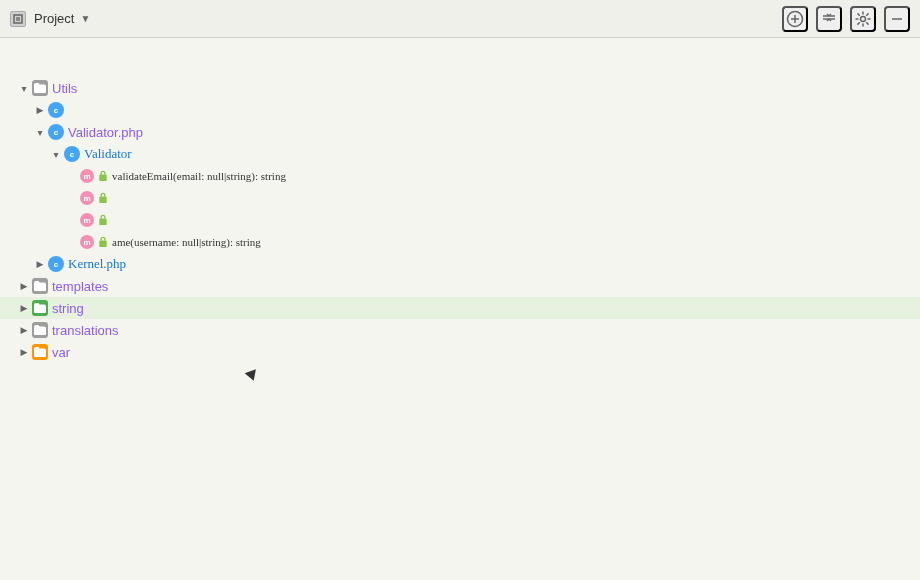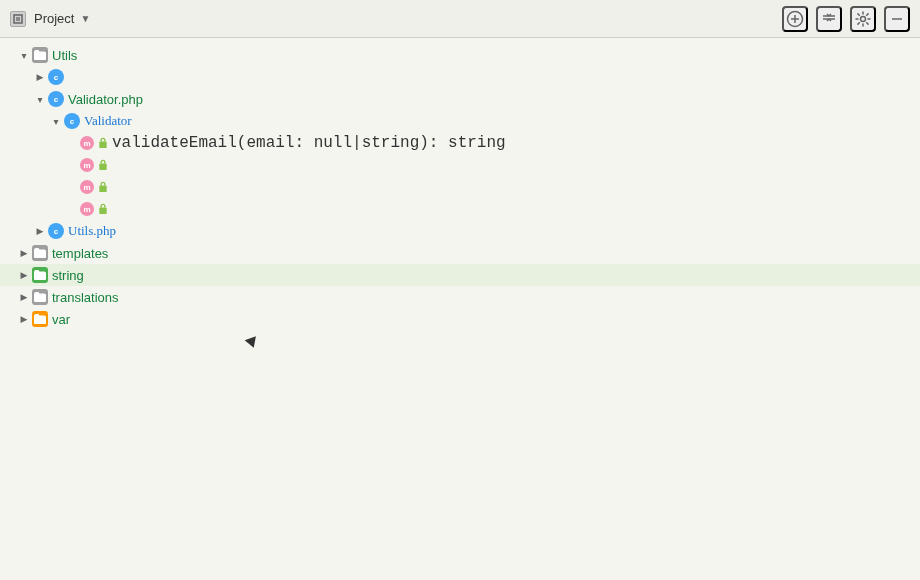--- a/index.html
+++ b/index.html
@@ -11,20 +11,21 @@
       overflow: hidden;
       font-size: 13px;
     }
 
     .panel {
       width: 920px;
       height: 580px;
       background: #f5f5f0;
       display: flex;
       flex-direction: column;
+      gap: 33px;
     }
 
     .toolbar {
       display: flex;
       align-items: center;
       padding: 4px 10px;
       background: #f0f0ea;
       border-bottom: 1px solid #d0d0c8;
       height: 38px;
       gap: 8px;
@@ -130,26 +131,26 @@
       justify-content: center;
       width: 12px;
       height: 12px;
       margin-right: 3px;
       flex-shrink: 0;
     }
 
     .lock-svg { width: 10px; height: 12px; }
 
     .item-label {
-      color: #15803d;
+      color: #8b5cf6;
       font-size: 13px;
     }
 
     .item-label-blue { color: #1976d2; font-family: Liberation Serif, serif; }
-    .item-label-mono { font-family: Liberation Mono, monospace; font-size: 16px; color: #333; }
+    .item-label-mono { font-family: Liberation Serif, serif; font-size: 11px; color: #333; }
 
     .tooltip {
       position: absolute;
       left: 248px;
       top: 320px;
       background: #fffde7;
       border: 1px solid #e0d070;
       border-radius: 4px;
       padding: 6px 12px;
       font-size: 13px;
@@ -301,27 +302,28 @@
     <div class="tree-item" style="position:relative;">
       <span class="indent" style="width:64px;"></span>
       <span class="arrow-placeholder"></span>
       <span class="file-icon icon-method-pink" style="font-size:8px; margin-right:3px;">m</span>
       <span class="lock-icon">
         <svg class="lock-svg" viewBox="0 0 10 13" fill="none">
           <rect x="1" y="5" width="8" height="7" rx="1" fill="#8bc34a"></rect>
           <path d="M3 5V3.5a2 2 0 0 1 4 0V5" stroke="#8bc34a" stroke-width="1.5" fill="none"></path>
         </svg>
       </span>
+      <span class="item-label item-label-mono">ame(username: null|string): string</span>
     </div>
 
     <div class="tree-item">
       <span class="indent" style="width:32px;"></span>
       <span class="arrow" style="font-size:9px;">▶</span>
       <span class="file-icon icon-class-blue" style="font-size:8px; margin-right:4px;">c</span>
-      <span class="item-label item-label-blue">Utils.php</span>
+      <span class="item-label item-label-blue">Kernel.php</span>
     </div>
 
     <div class="tree-item">
       <span class="indent" style="width:16px;"></span>
       <span class="arrow" style="font-size:9px;">▶</span>
       <span class="file-icon icon-folder-gray">
         <svg width="12" height="10" viewBox="0 0 12 10" fill="white">
           <path d="M0 2 Q0 0 2 0 L4.5 0 L5.5 1.5 L10 1.5 Q12 1.5 12 3 L12 9 Q12 10 11 10 L1 10 Q0 10 0 9 Z"></path>
         </svg>
       </span>

